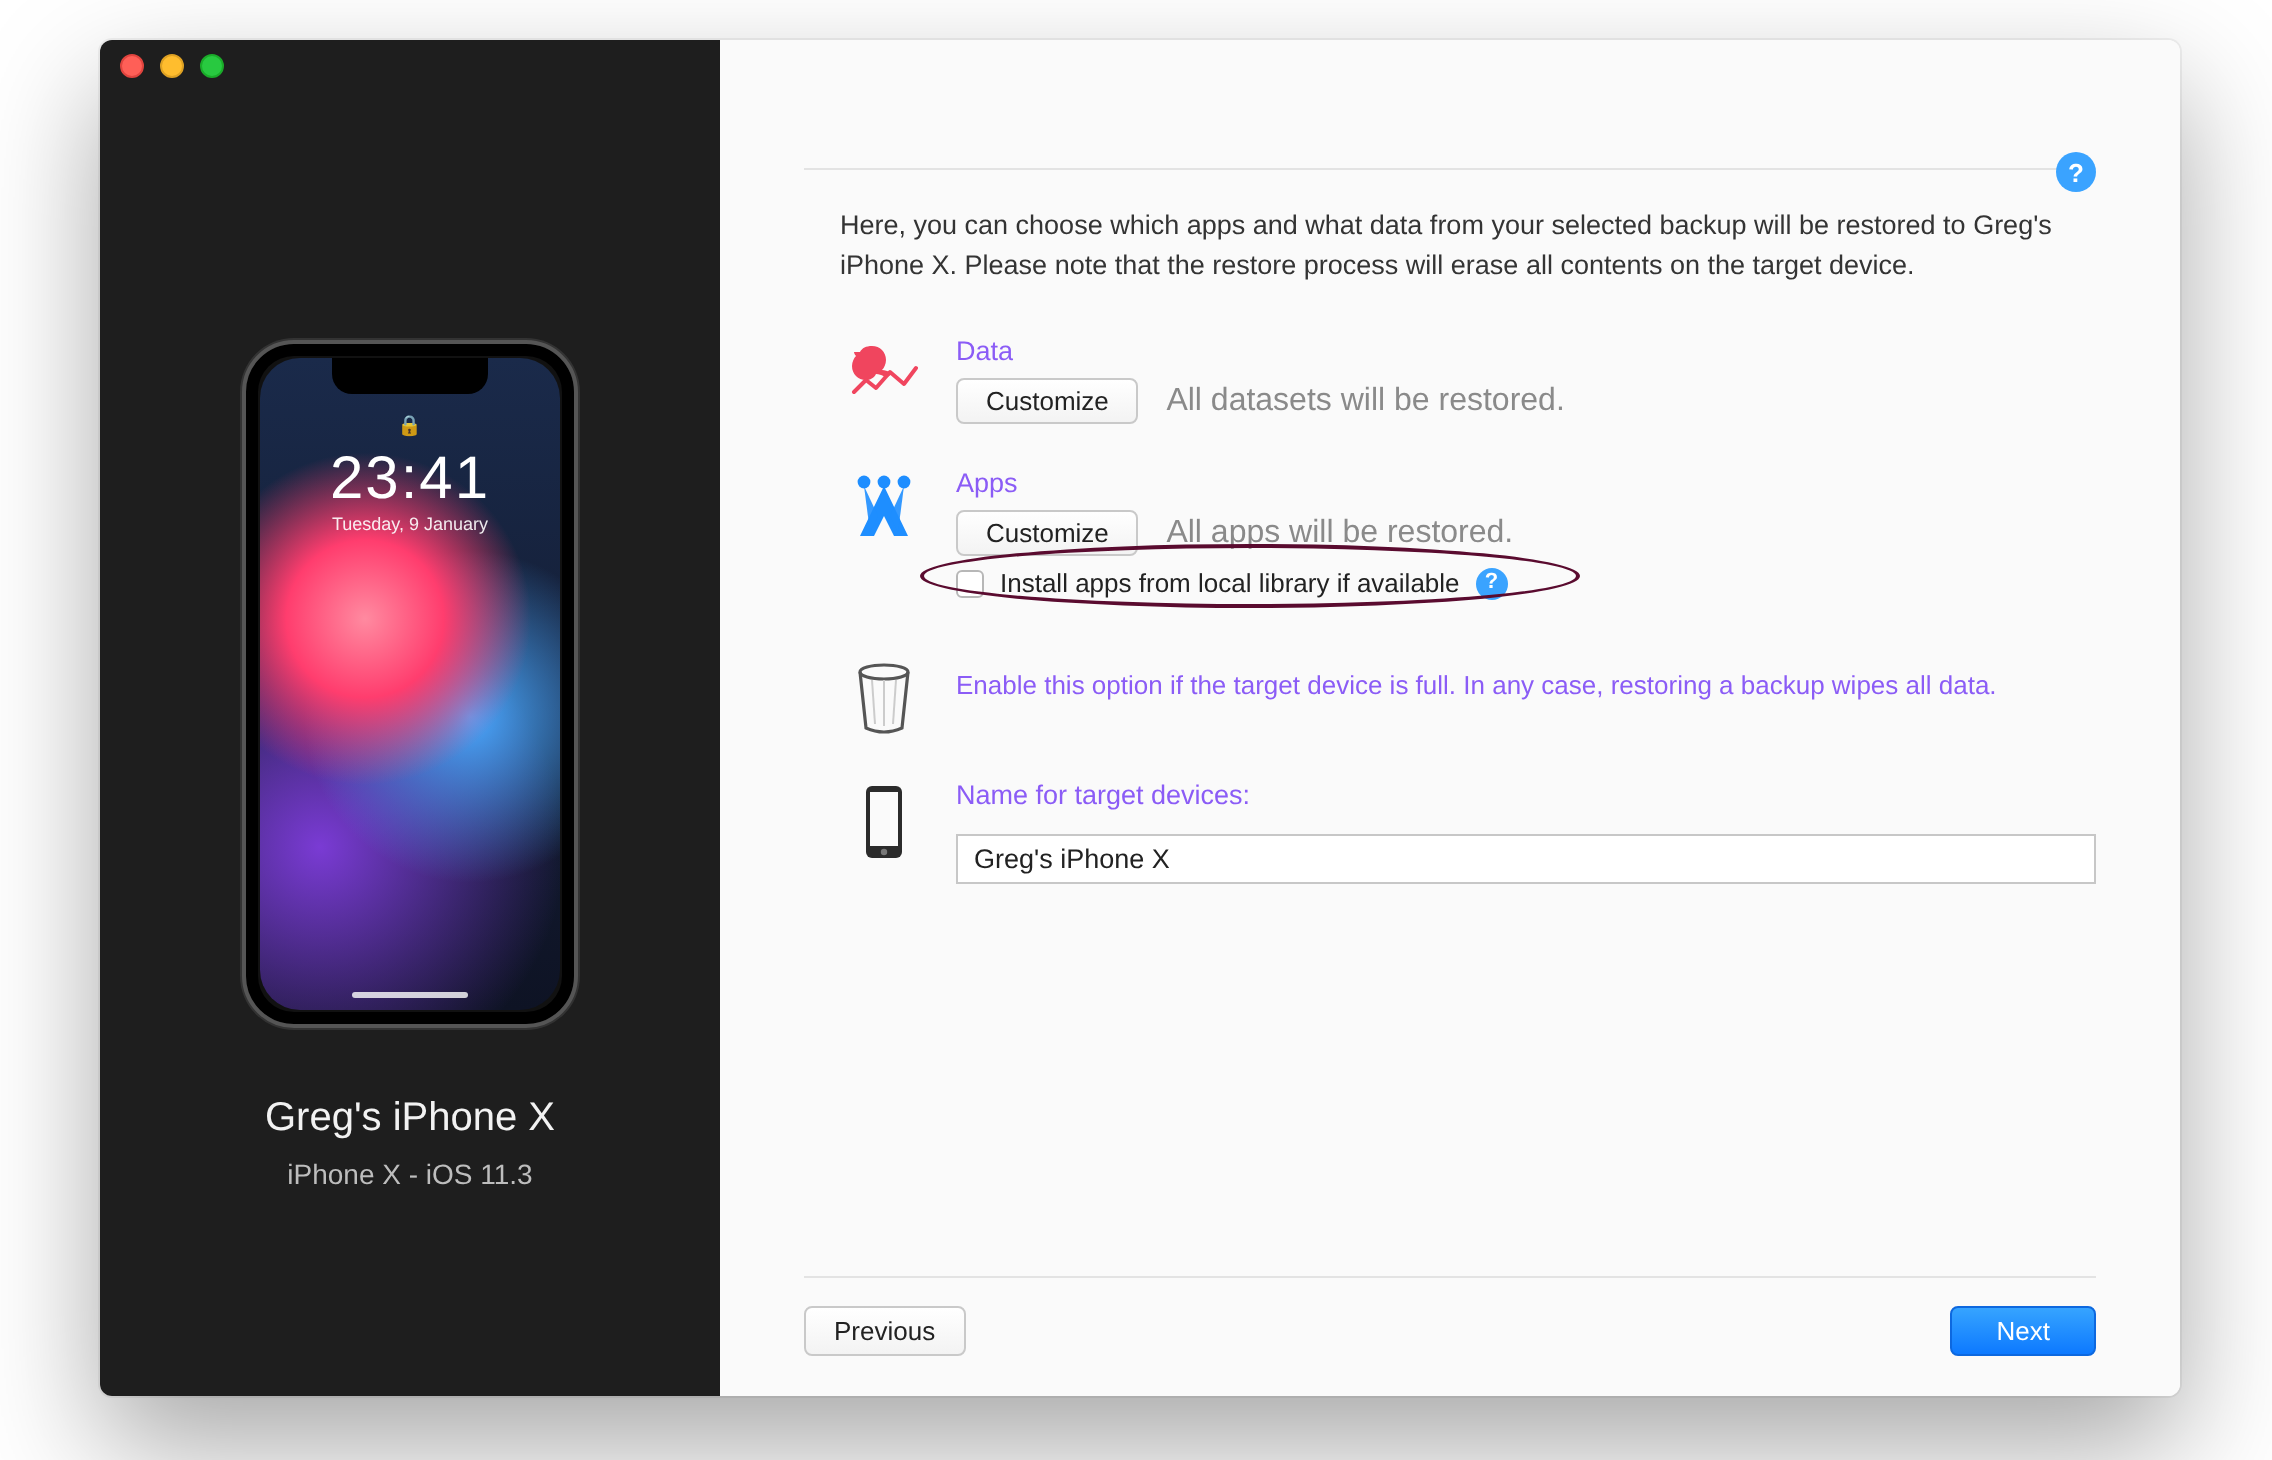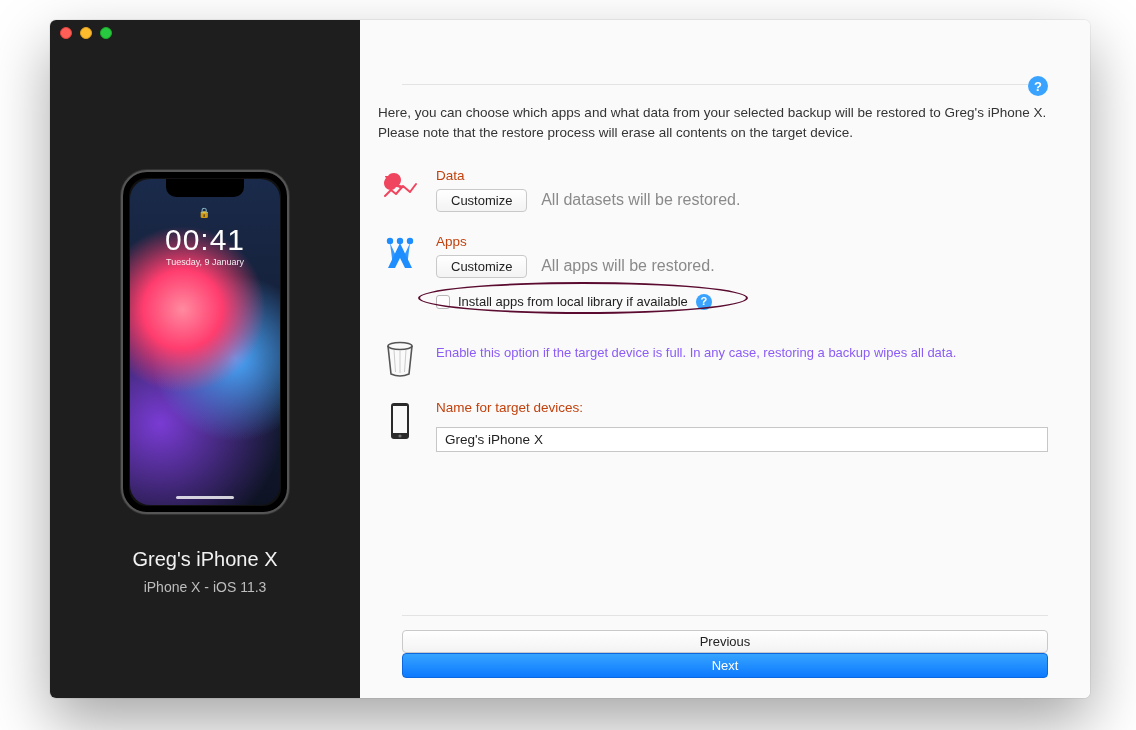--- a/index.html
+++ b/index.html
@@ -96,30 +96,30 @@
     width: 20px; height: 20px; border-radius: 50%;
     background: #3aa3ff; color: #fff;
     font-size: 13px; font-weight: 700;
     display: inline-flex; align-items: center; justify-content: center;
     line-height: 1;
   }
   .help-badge.small { width:16px; height:16px; font-size:11px; }
   .divider { height:1px; background:#e3e3e3; margin: 0 42px; }
 
   .content {
-    padding: 18px 42px 0 18px;
+    padding: 18px 42px 0 60px;
     color: #333;
     font-size: 13.5px;
   }
   .intro { line-height: 1.5; color:#343434; margin-bottom: 24px; }
 
   .row { display:flex; align-items:flex-start; margin-bottom: 22px; }
   .row .icon { width: 44px; display:flex; justify-content:center; padding-top:2px; flex-shrink:0; }
   .row .body { flex:1; padding-left: 14px; }
-  .section-title { font-size: 13.5px; color:#c2410c; margin-bottom:6px; }
+  .section-title { font-size: 13.5px; color:#8b5cf6; margin-bottom:6px; }
 
   .btn {
     display:inline-block;
     background: linear-gradient(#ffffff,#f3f3f3);
     border: 1px solid #c9c9c9;
     border-radius: 4px;
     padding: 3px 14px;
     font-size: 13px;
     color:#222;
     cursor: pointer;
@@ -131,21 +131,21 @@
     padding: 4px 22px;
   }
   .hint { color:#8a8a8a; font-size:16px; margin-left:10px; }
 
   .checkbox-row { display:flex; align-items:center; gap:8px; font-size:13px; color:#222; }
   .checkbox {
     width:14px; height:14px; border:1px solid #b7b7b7; border-radius:3px; background:#fff;
     display:inline-block;
   }
 
-  .ellipse-wrap { position:relative; margin-top:10px; padding: 6px 0 6px 0; }
+  .ellipse-wrap { position:relative; padding: 6px 0 6px 0; }
   .ellipse {
     position:absolute;
     left: -18px; top: -6px;
     width: 330px; height: 32px;
     border: 2.5px solid #5a0b2f;
     border-radius: 50%;
     pointer-events:none;
   }
 
   .erase-note { color:#8b5cf6; font-size:13px; margin-top:6px; line-height:1.45; }
@@ -159,21 +159,21 @@
     padding: 4px 8px;
     font-size: 13.5px;
     color:#222;
   }
 
   .footer {
     position:absolute; left:0; right:0; bottom:0;
     padding: 14px 42px 20px 42px;
   }
   .footer .divider { margin: 0 0 14px 0; }
-  .footer-row { display:flex; justify-content:space-between;flex-direction:column; }
+  .footer-row { display:flex; justify-content:space-between; }
 
   
   .icon-data svg, .icon-apps svg, .icon-trash svg, .icon-phone svg { display:block; }
 </style>
 </head>
 <body>
 
 <div class="window">
   <div class="titlebar">
     <div class="traffic">
@@ -181,21 +181,21 @@
       <span class="tl-min"></span>
       <span class="tl-max"></span>
     </div>
   </div>
 
   <div class="sidebar">
     <div class="phone">
       <div class="notch"></div>
       <div class="screen">
         <div class="lock">🔒</div>
-        <div class="time">00:41</div>
+        <div class="time">23:41</div>
         <div class="date">Tuesday, 9 January</div>
         <div class="homebar"></div>
       </div>
     </div>
     <div class="device-name">Greg's iPhone X</div>
     <div class="device-sub">iPhone X - iOS 11.3</div>
   </div>
 
   <div class="main">
     <div class="header">

